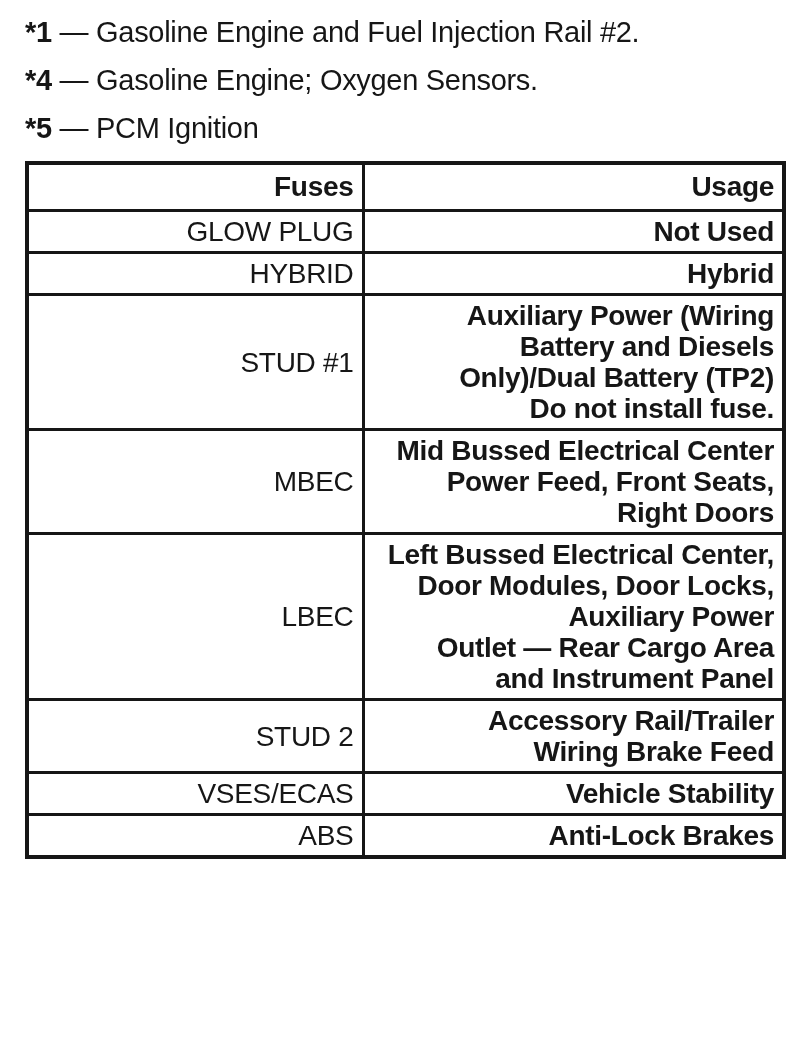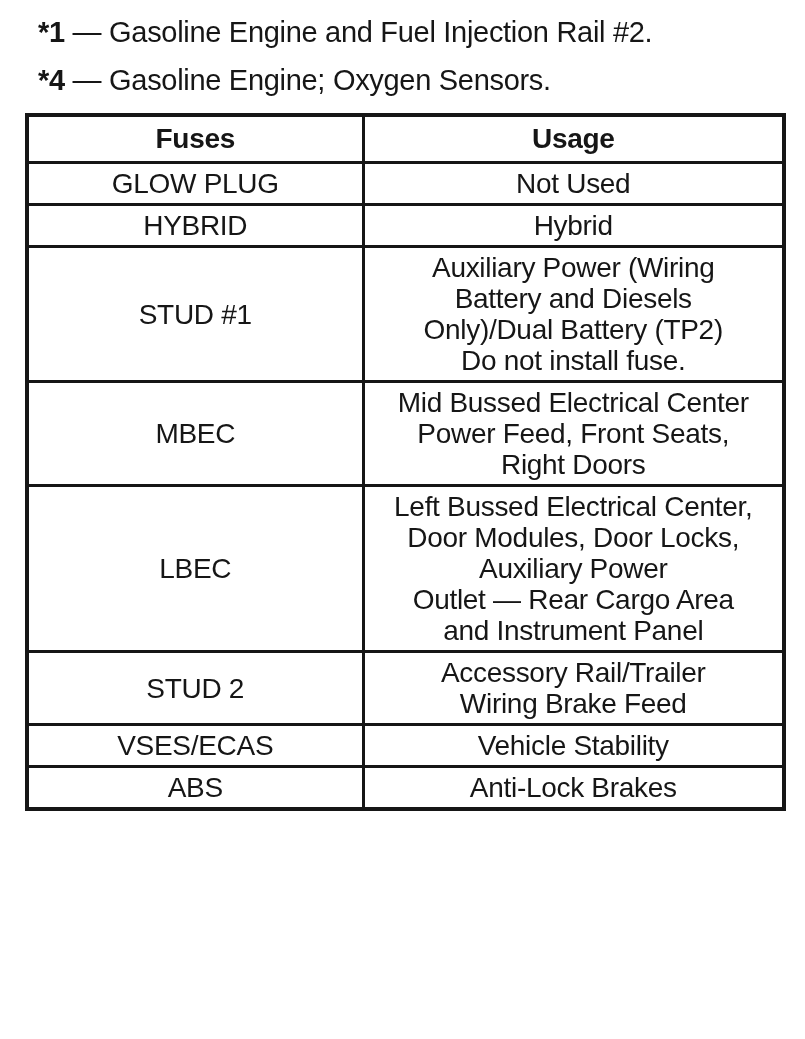--- a/index.html
+++ b/index.html
@@ -5,21 +5,21 @@
   html, body { margin: 0; padding: 0; }
   body {
     width: 805px; height: 1039px;
     background: #ffffff;
     color: #161616;
     font-family: "Liberation Sans", sans-serif;
     overflow: hidden;
   }
   .page { width: 805px; height: 1039px; box-sizing: border-box; }
 
-  .footnotes { padding: 8px 0 0 38px; }
+  .footnotes { padding: 8px 0 0 25px; }
   .footnote {
     margin: 0;
     font-size: 29px;
     line-height: 48px;
     letter-spacing: -0.3px;
     white-space: nowrap;
   }
   .fn-marker { font-weight: bold; }
 
   table.fuse-table {
@@ -29,53 +29,54 @@
     margin: 9px 0 0 25px;
     border: 4px solid #161616;
   }
   table.fuse-table th,
   table.fuse-table td {
     border: 3px solid #161616;
     padding: 4px 8px;
     font-size: 28px;
     letter-spacing: -0.3px;
     vertical-align: middle;
-    text-align: center;
+    text-align: right;
     overflow: hidden;
   }
   table.fuse-table th {
     font-weight: bold;
     line-height: 32px;
     height: 36px;
   }
   td.fuse-cell {
     line-height: 31px;
     height: 31px;
     white-space: nowrap;
     margin-top: 19px;
   }
-  td.usage-cell { line-height: 31px; }
+  td.usage-cell { line-height: 31px; font-weight: bold; }
   .usage-line {
     display: block;
     line-height: 31px;
     white-space: nowrap;
   }
 </style>
 </head>
 <body>
 
 <div class="page">
 
   <div class="footnotes">
   <p class="footnote"><span class="fn-marker">*1</span> <span class="fn-text">— Gasoline Engine and Fuel Injection Rail #2.</span></p>
 
 
 
   <p class="footnote"><span class="fn-marker">*4</span> <span class="fn-text">— Gasoline Engine; Oxygen Sensors.</span></p>
 
+  <p class="footnote"><span class="fn-marker">*5</span> <span class="fn-text">— PCM Ignition</span></p>
 </div>
 
   <table class="fuse-table">
     <colgroup>
       <col style="width:336px">
       <col style="width:421px">
     </colgroup>
     <thead>
       <tr>
         <th>Fuses</th>

